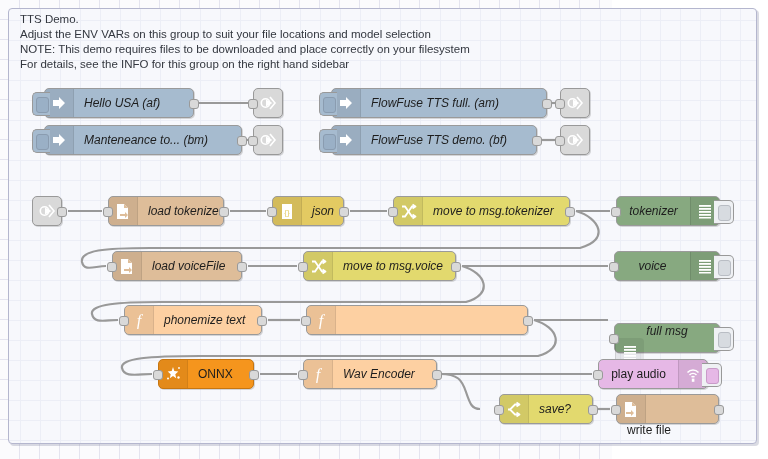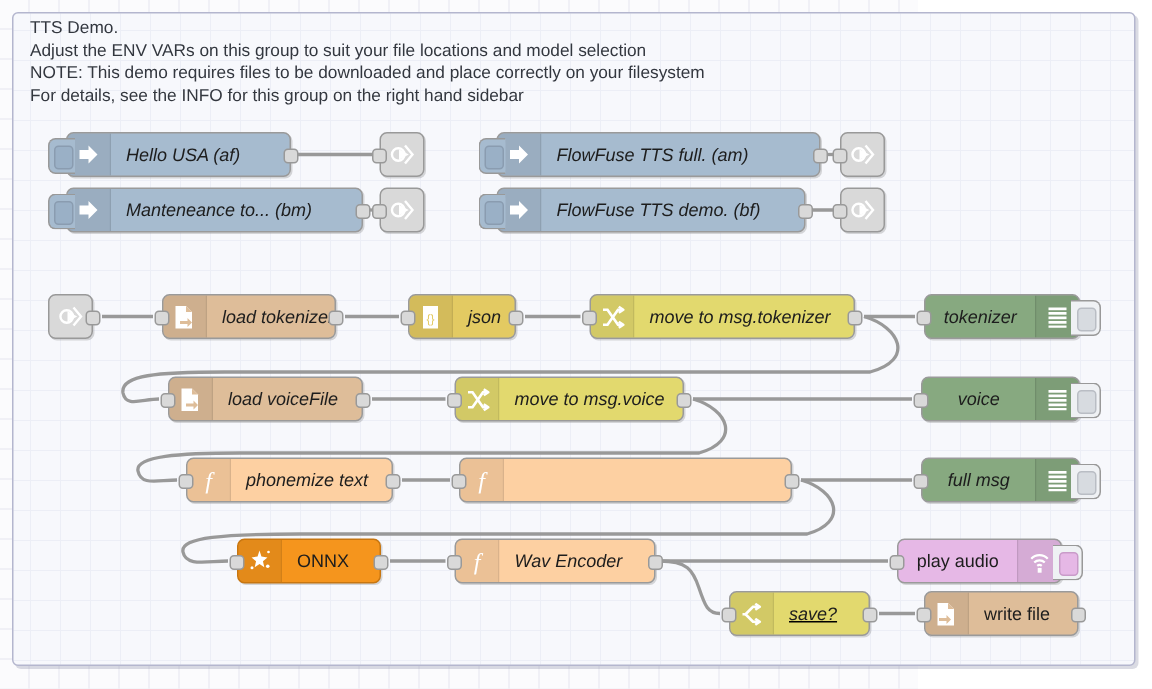--- a/index.html
+++ b/index.html
@@ -387,21 +387,21 @@
   <div class="node n-function" style="left:306px;top:305px;width:222px;">
     <div class="port in"></div>
     <div class="ic">
       <svg width="14" height="17" viewBox="0 0 14 17">
         <text x="7" y="14" font-size="16" font-style="italic" font-family="Liberation Serif, serif" fill="#fff" text-anchor="middle">f</text>
       </svg>
     </div>
     <div class="port out"></div>
   </div>
 
-  <div class="node n-debug" style="left:614px;top:305px;width:106px;">
+  <div class="node n-debug" style="left:614px;top:323px;width:106px;flex-direction:column;">
     <div class="port in"></div>
     <div class="lbl ctr">full msg</div>
     <div class="ic right">
       <svg width="14" height="15" viewBox="0 0 14 15" fill="#fff">
         <rect x="1" y="1" width="12" height="1.8"></rect>
           <rect x="1" y="4" width="12" height="1.8"></rect>
         <rect x="1" y="7" width="12" height="1.8"></rect>
           <rect x="1" y="10" width="12" height="1.8"></rect>
         <rect x="1" y="13" width="12" height="1.5"></rect>
       </svg>
@@ -445,35 +445,35 @@
         <path d="M4.5 9 A5 5 0 0 1 11.5 9"></path>
         <path d="M6.5 11.2 A2.4 2.4 0 0 1 9.5 11.2"></path>
         <rect x="6.8" y="12.6" width="2.6" height="3.2" fill="#fff" stroke="none"></rect>
       </svg>
     </div>
     <div class="dbgbtn audio">
         <i></i>
       </div>
   </div>
 
-  <div class="node n-switch" style="left:486px;top:394px;width:94px;text-decoration:underline;">
+  <div class="node n-switch" style="left:499px;top:394px;width:94px;">
     <div class="port in"></div>
     <div class="ic">
       <svg width="16" height="17" viewBox="0 0 16 17" fill="none" stroke="#fff" stroke-width="1.8">
         <path d="M13 3.5 H9 L4 8.5 L9 13.5 H13"></path>
         <path d="M2 8.5 H5"></path>
         <path d="M10.5 1.5 13.5 3.5 10.5 5.5" stroke-linejoin="round"></path>
         <path d="M10.5 11.5 13.5 13.5 10.5 15.5" stroke-linejoin="round"></path>
       </svg>
     </div>
     <div class="lbl">save?</div>
     <div class="port out"></div>
   </div>
 
-  <div class="node n-file" style="left:616px;top:394px;width:103px;">
+  <div class="node n-file" style="left:616px;top:394px;width:103px;flex-direction:column;">
     <div class="port in"></div>
     <div class="ic">
       <svg width="16" height="17" viewBox="0 0 16 17">
         <path d="M2 1h7l4 4v11H2z" fill="#fff"></path>
         <path d="M9 1v4h4" fill="#debd99"></path>
         <path d="M3 11h5v-2l3 3-3 3v-2H3z" fill="#debd99"></path>
       </svg>
     </div>
     <div class="lbl plain">write file</div>
     <div class="port out"></div>

